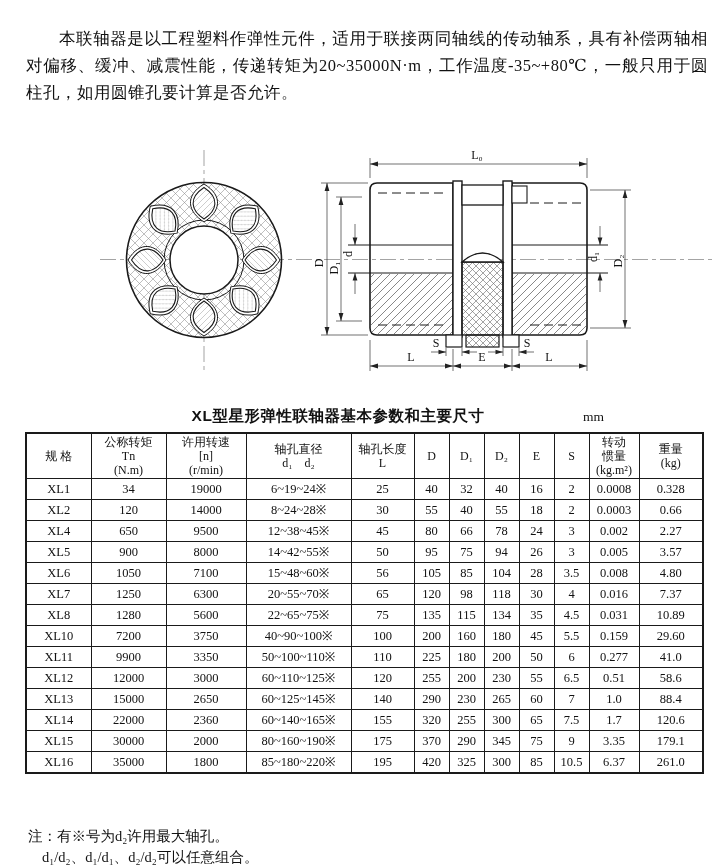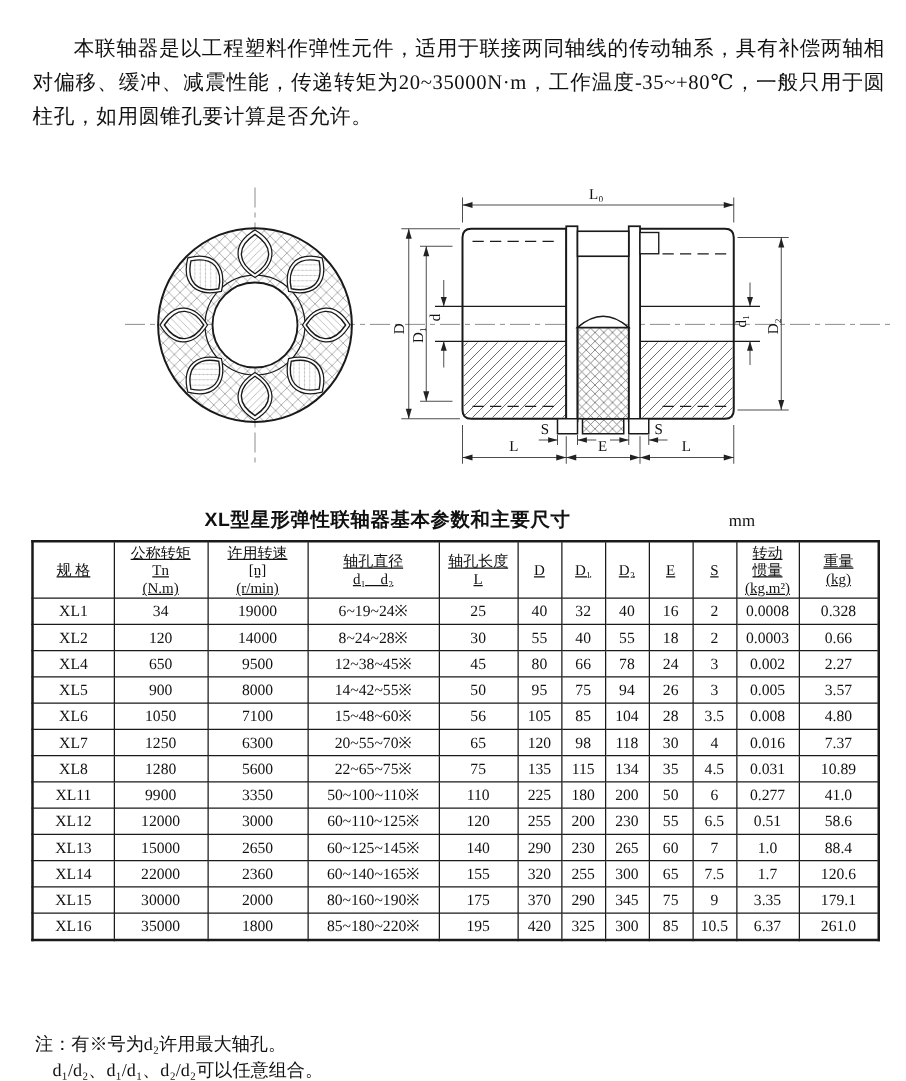--- a/index.html
+++ b/index.html
@@ -7,29 +7,29 @@
         font-family:"Liberation Serif","DejaVu Serif",serif;color:#111;}
   
   .intro{position:absolute;top:8px;left:26px;width:682px;font-size:16.5px;line-height:27px;
          text-align:justify;text-indent:2em;letter-spacing:0.5px;font-weight:500;}
   
   .fig{position:absolute;top:140px;left:0;width:725px;height:260px;}
   
   .tbl-title-row{position:absolute;top:406px;left:0;width:725px;height:24px;}
   .tbl-title{position:absolute;left:0;width:620px;text-align:center;
              font-family:"Liberation Sans","DejaVu Sans",sans-serif;font-weight:600;
-             font-size:15.5px;letter-spacing:0.5px;}
+             font-size:15.5px;letter-spacing:0.5px;padding-left:28px;}
   .tbl-unit{position:absolute;left:583px;top:3px;font-size:13.5px;
             font-family:"Liberation Serif",serif;text-align:right;}
   
   table.spec{position:absolute;top:432px;left:25px;width:677px;border-collapse:collapse;
              table-layout:fixed;border:2px solid #1a1a1a;}
   table.spec th,table.spec td{border:1px solid #1a1a1a;text-align:center;vertical-align:middle;
              padding:0 1px;overflow:hidden;}
-  table.spec th{font-weight:normal;font-size:12px;line-height:14px;white-space:pre-line;height:44px;text-decoration:underline;}
+  table.spec th{font-weight:normal;font-size:12px;line-height:14px;white-space:pre-line;height:44px;}
   table.spec td{font-size:12.5px;height:20px;line-height:20px;white-space:nowrap;}
   
   .notes{position:absolute;top:826px;left:28px;font-size:14.5px;line-height:21px;}
   .notes .l2{margin-left:14px;}
   svg text{font-family:"Liberation Serif","DejaVu Serif",serif;font-size:12px;fill:#111;}
 </style>
 </head>
 <body>
 
 <div id="page">
@@ -359,20 +359,34 @@
           <td>135</td>
           <td>115</td>
           <td>134</td>
           <td>35</td>
           <td>4.5</td>
           <td>0.031</td>
           <td>10.89</td>
         </tr>
 
 
+        <tr>
+          <td>XL10</td>
+          <td>7200</td>
+          <td>3750</td>
+          <td>40~90~100※</td>
+          <td>100</td>
+          <td>200</td>
+          <td>160</td>
+          <td>180</td>
+          <td>45</td>
+          <td>5.5</td>
+          <td>0.159</td>
+          <td>29.60</td>
+        </tr>
 
         <tr>
           <td>XL11</td>
           <td>9900</td>
           <td>3350</td>
           <td>50~100~110※</td>
           <td>110</td>
           <td>225</td>
           <td>180</td>
           <td>200</td>

